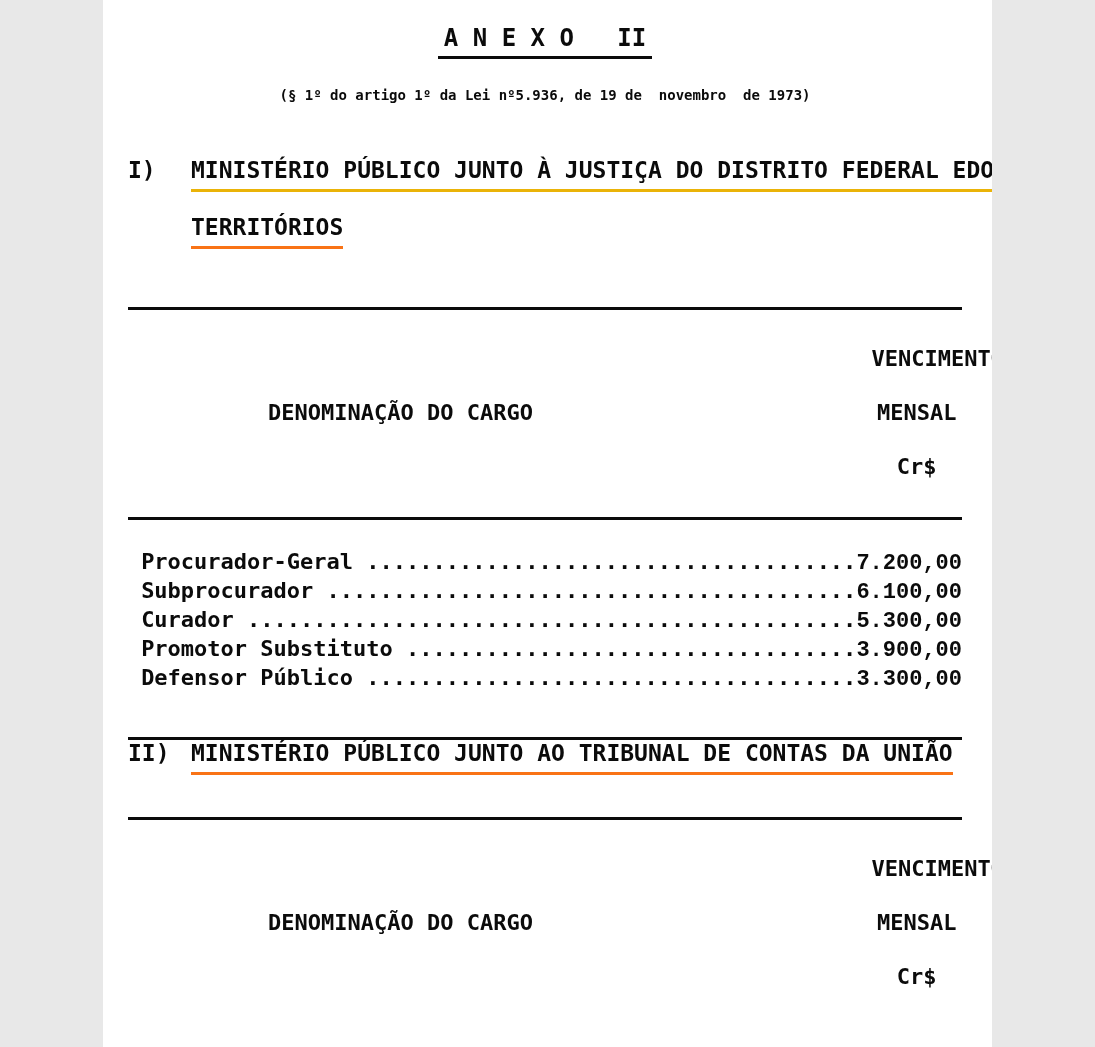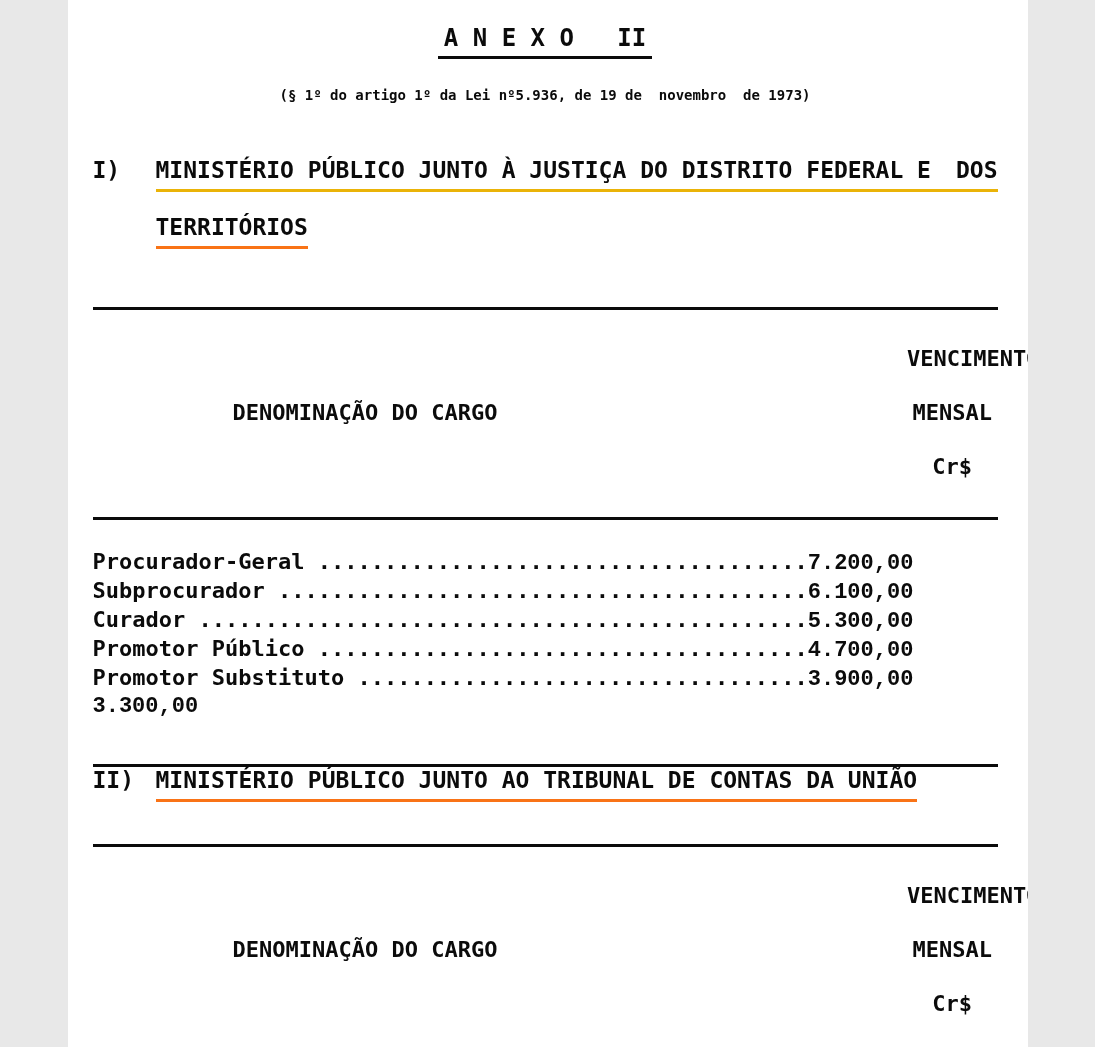--- a/index.html
+++ b/index.html
@@ -1,19 +1,19 @@
 <!DOCTYPE html>
 <html><head>
 <meta charset="utf-8">
 <style>
   * { margin:0; padding:0; box-sizing:border-box; }
   html,body { background:#e8e8e8; }
   .page {
     position:relative;
-    width:960px; height:1047px;
+    width:889px; height:1047px;
     margin:0 auto;
     background:#ffffff;
     color:#0b0b0b;
     font-family:"DejaVu Sans Mono","Liberation Mono",monospace;
     font-weight:bold;
     padding:20px 30px 16px 25px;
     overflow:hidden;
   }
   .title-wrap { text-align:center; margin-top:4px; }
   .title {
@@ -61,21 +61,21 @@
     justify-content:space-between;
     padding:8px 0 10px 0;
     font-size:22px;
   }
   .thead .col1 { padding-left:140px; white-space:pre; }
   .thead .col2 { width:170px; text-align:center; line-height:27px; white-space:pre; }
   .tbody { padding:0; font-size:22px; }
   .tbody-1 { margin-top:28px; margin-bottom:44px; }
   .trow {
     display:flex;
-    justify-content:flex-start;
+    justify-content:flex-end;
     align-items:baseline;
     line-height:27px;
     white-space:pre;
   }
   .cargo { letter-spacing:0; }
   .valor { text-align:right;font-family:Liberation Mono, monospace; }
 </style>
 </head>
 <body>
 
@@ -107,23 +107,22 @@
       <span>VENCIMENTO</span><br>
       <span>MENSAL</span><br>
       <span>Cr$</span>
     </span>
   </div>
   <div class="rule"></div>
   <div class="tbody tbody-1">
       <div class="trow"><span class="cargo">Procurador-Geral .....................................</span><span class="valor">7.200,00</span></div>
       <div class="trow"><span class="cargo">Subprocurador ........................................</span><span class="valor">6.100,00</span></div>
       <div class="trow"><span class="cargo">Curador ..............................................</span><span class="valor">5.300,00</span></div>
-      <div class="trow"><span class="cargo">Promotor Público .....................................</span><span class="valor">4.700,00</span></div>
       <div class="trow"><span class="cargo">Promotor Substituto ..................................</span><span class="valor">3.900,00</span></div>
-      <div class="trow"><span class="valor">3.300,00</span></div>
+      <div class="trow"><span class="cargo">Defensor Público .....................................</span><span class="valor">3.300,00</span></div>
     </div>
   <div class="rule"></div>
 
   <div class="section section-2">
     <span class="numeral">II)</span>
     <div class="sec-head">
       <span class="head-line2">MINISTÉRIO PÚBLICO JUNTO AO TRIBUNAL DE CONTAS DA UNIÃO</span>
     </div>
   </div>
 

